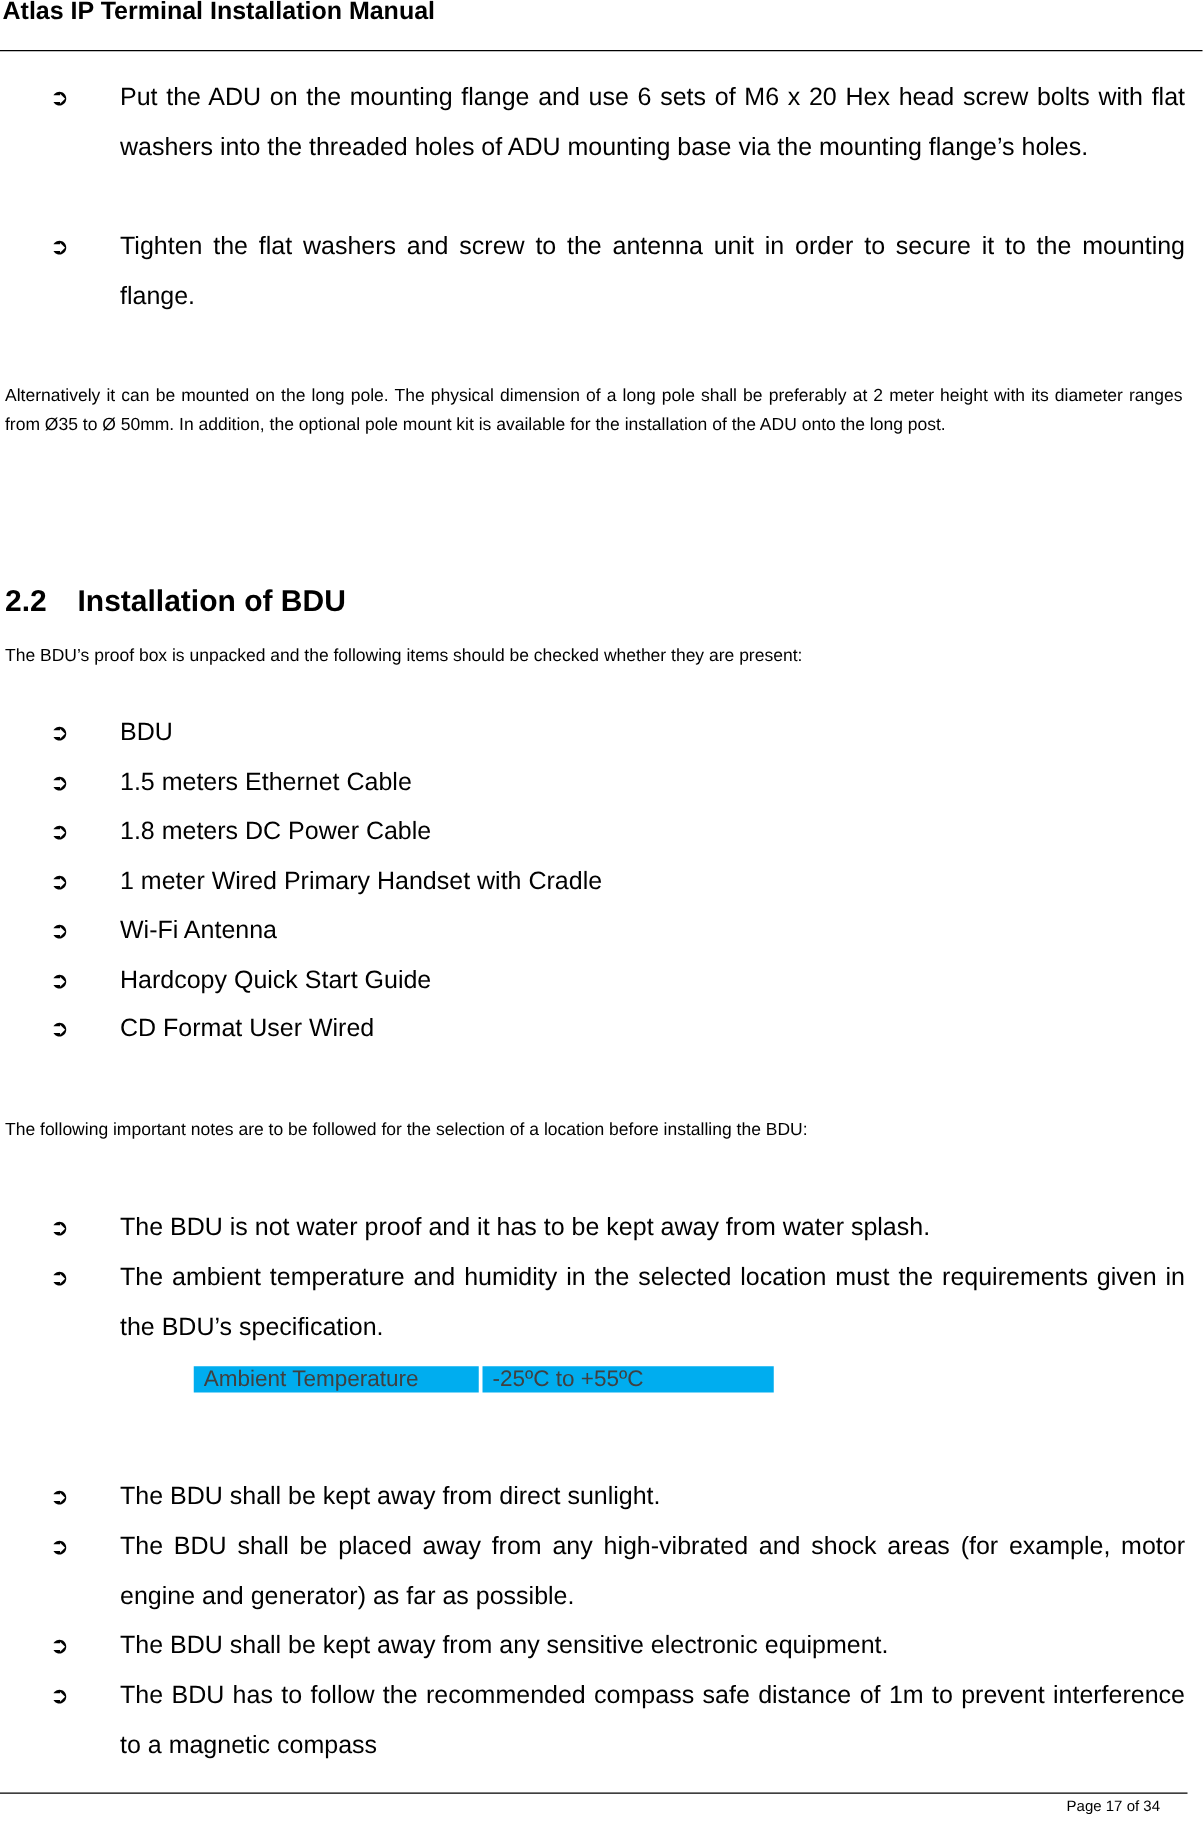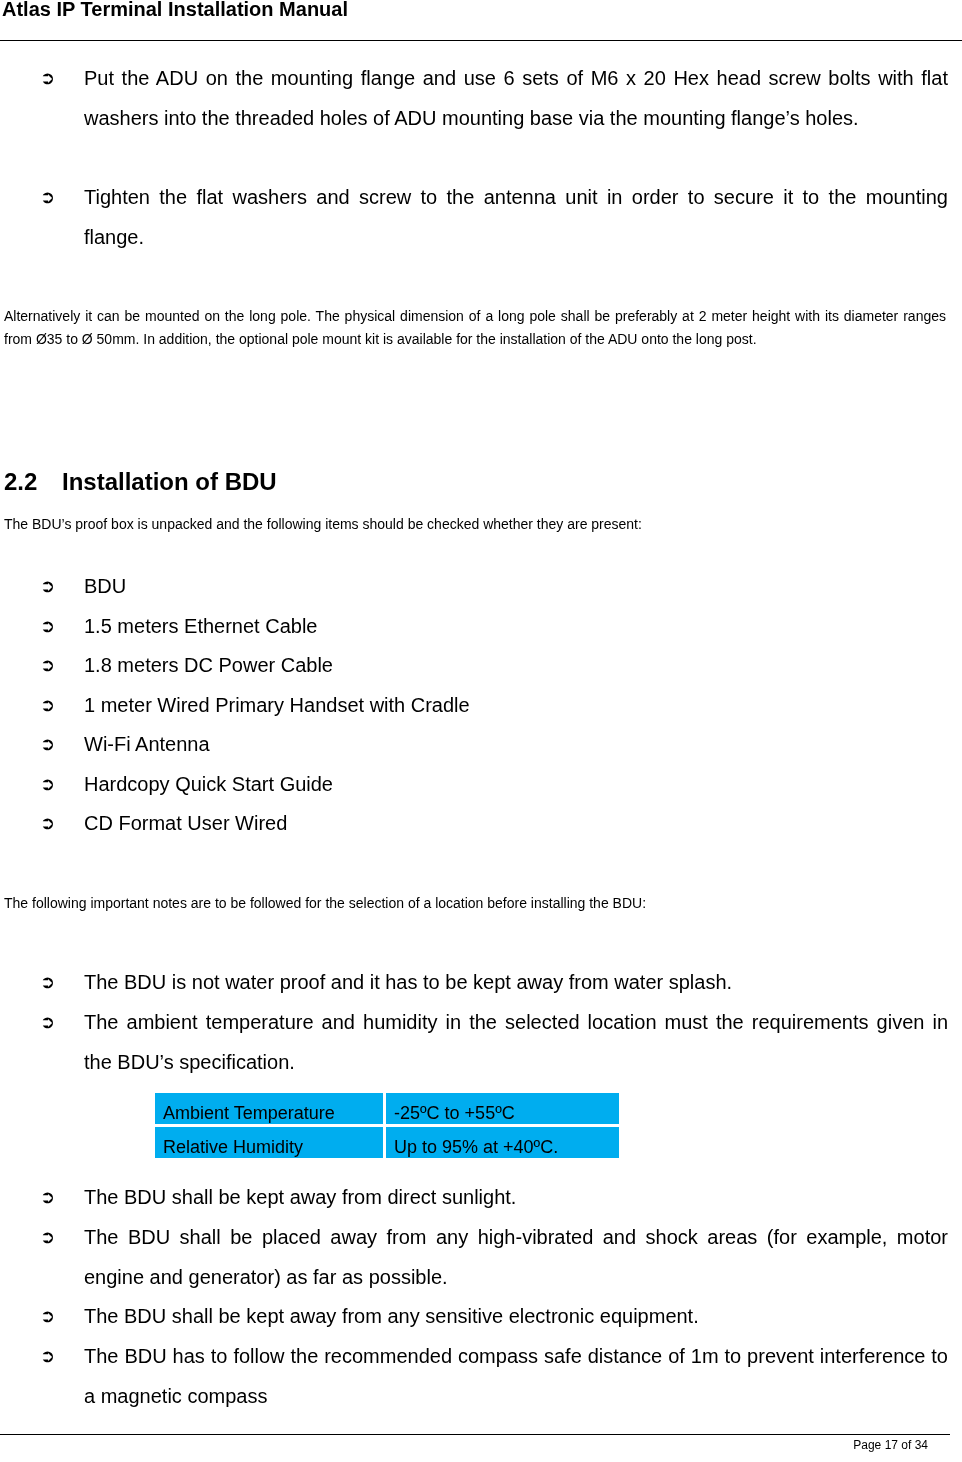--- a/index.html
+++ b/index.html
@@ -20,36 +20,36 @@
   .footer-page {
     position: absolute; right: 34px; top: 1438px; font-size: 12px;
   }
   .bullet {
     position: absolute; left: 40px; width: 908px; font-size: 20px; line-height: 40px;
   }
   .bullet .glyph {
     position: absolute; left: 0; top: 0; width: 30px; font-size: 18px;
   }
   .bullet .text {
-    margin-left: 44px; text-align: justify; display: block;
+    margin-left: 56px; text-align: justify; display: block;
   }
   .para {
     position: absolute; left: 4px; width: 942px; font-size: 14px; text-align: justify;
   }
   .para.tight { line-height: 23px; }
   .para.loose { line-height: 40px; }
   .section-head {
     position: absolute; left: 4px; top: 468px; font-size: 24px; font-weight: bold;
   }
   .section-head .num { display: inline-block; width: 58px; }
   .spec-table {
     position: absolute; left: 152px; top: 1090px; border-collapse: separate; border-spacing: 3px 3px;
   }
   .spec-table td {
-    background: #00adef; color: #000000; font-size: 18px; height: 21px; padding: 10px 0 0 8px; line-height: 21px;
+    background: #00adef; color: #404040; font-size: 18px; height: 21px; padding: 0 0 0 8px; line-height: 21px;
   }
   .spec-table td.label { width: 220px; }
   .spec-table td.value { width: 225px; }
 </style>
 </head>
 <body>
 
 <div>
   <div class="header-title">Atlas IP Terminal Installation Manual</div>
   <div class="header-rule"></div>
@@ -111,24 +111,20 @@
   <span class="glyph">➲</span>
   <span class="text">The ambient temperature and humidity in the selected location must the requirements given in the BDU’s specification.</span>
 </div>
 
 <table class="spec-table">
   <tbody>
       <tr>
     <td class="label">Ambient Temperature</td>
     <td class="value">-25ºC to +55ºC</td>
   </tr>
-  <tr>
-    <td class="label">Relative Humidity</td>
-    <td class="value">Up to 95% at +40ºC.</td>
-  </tr>
 </tbody>
   </table>
 
 <div class="bullet" style="top:1177px;">
   <span class="glyph">➲</span>
   <span class="text">The BDU shall be kept away from direct sunlight.</span>
 </div>
 <div class="bullet" style="top:1217px;">
   <span class="glyph">➲</span>
   <span class="text">The BDU shall be placed away from any high-vibrated and shock areas (for example, motor engine and generator) as far as possible.</span>

